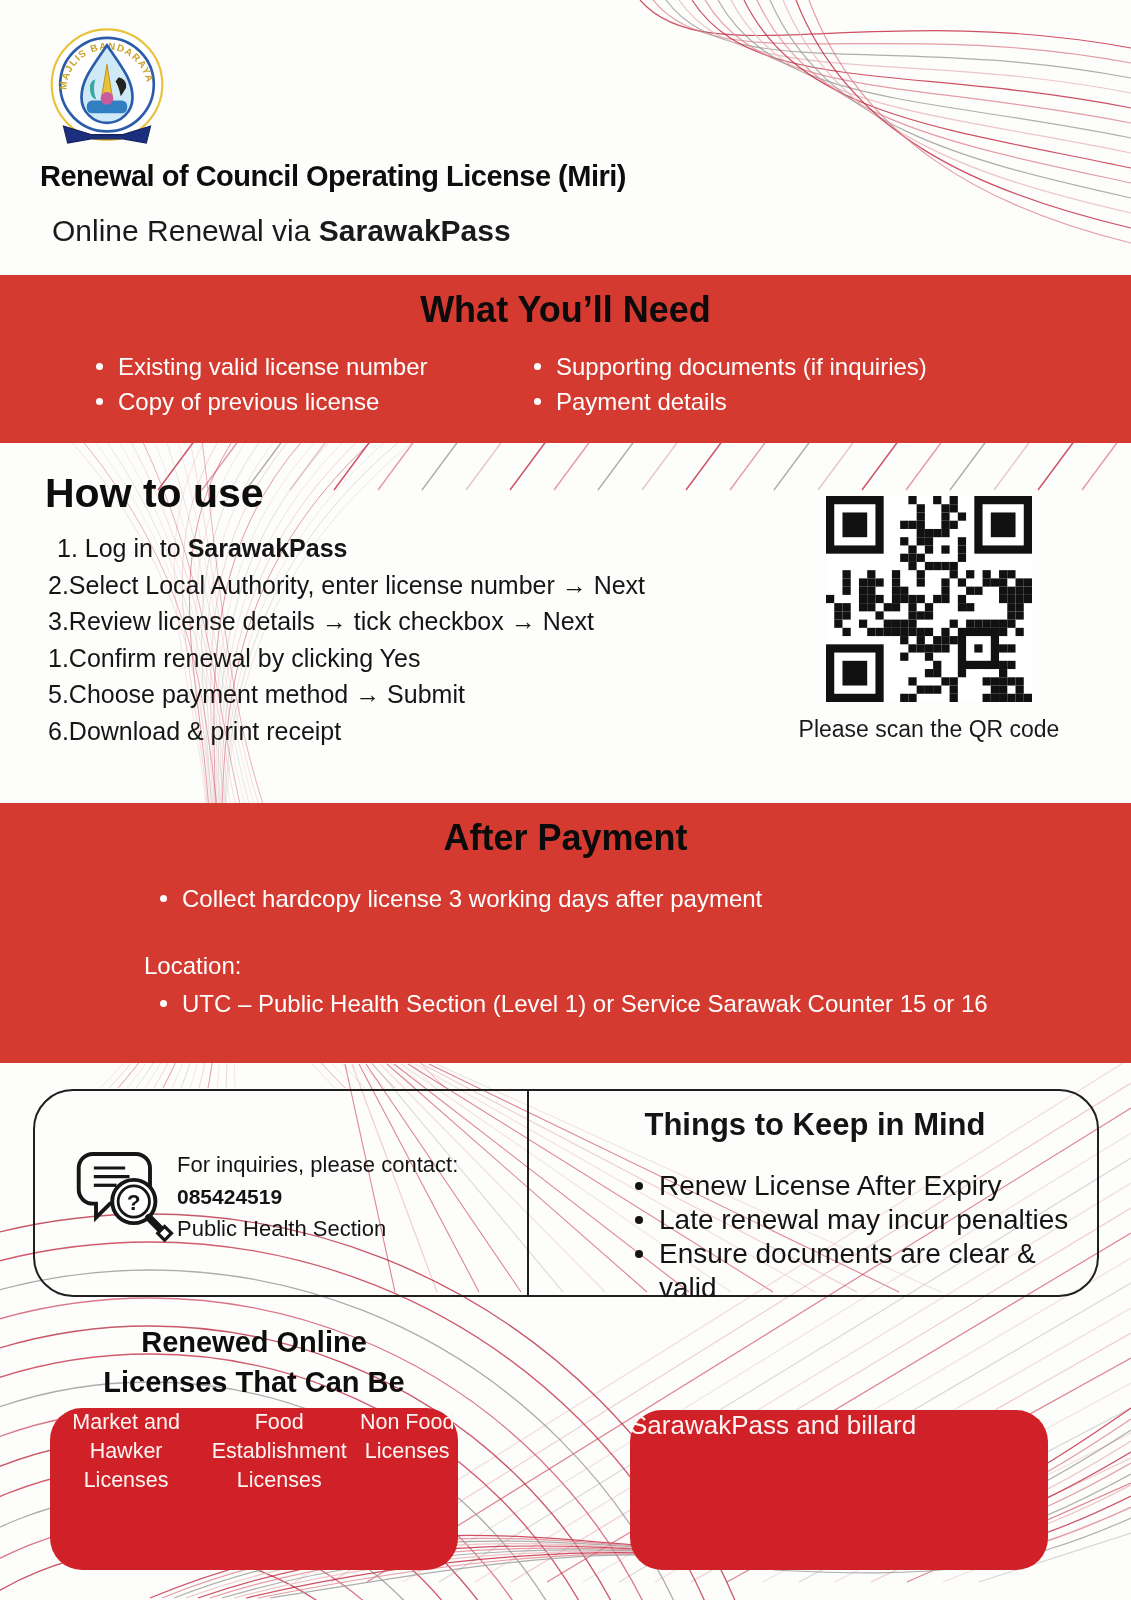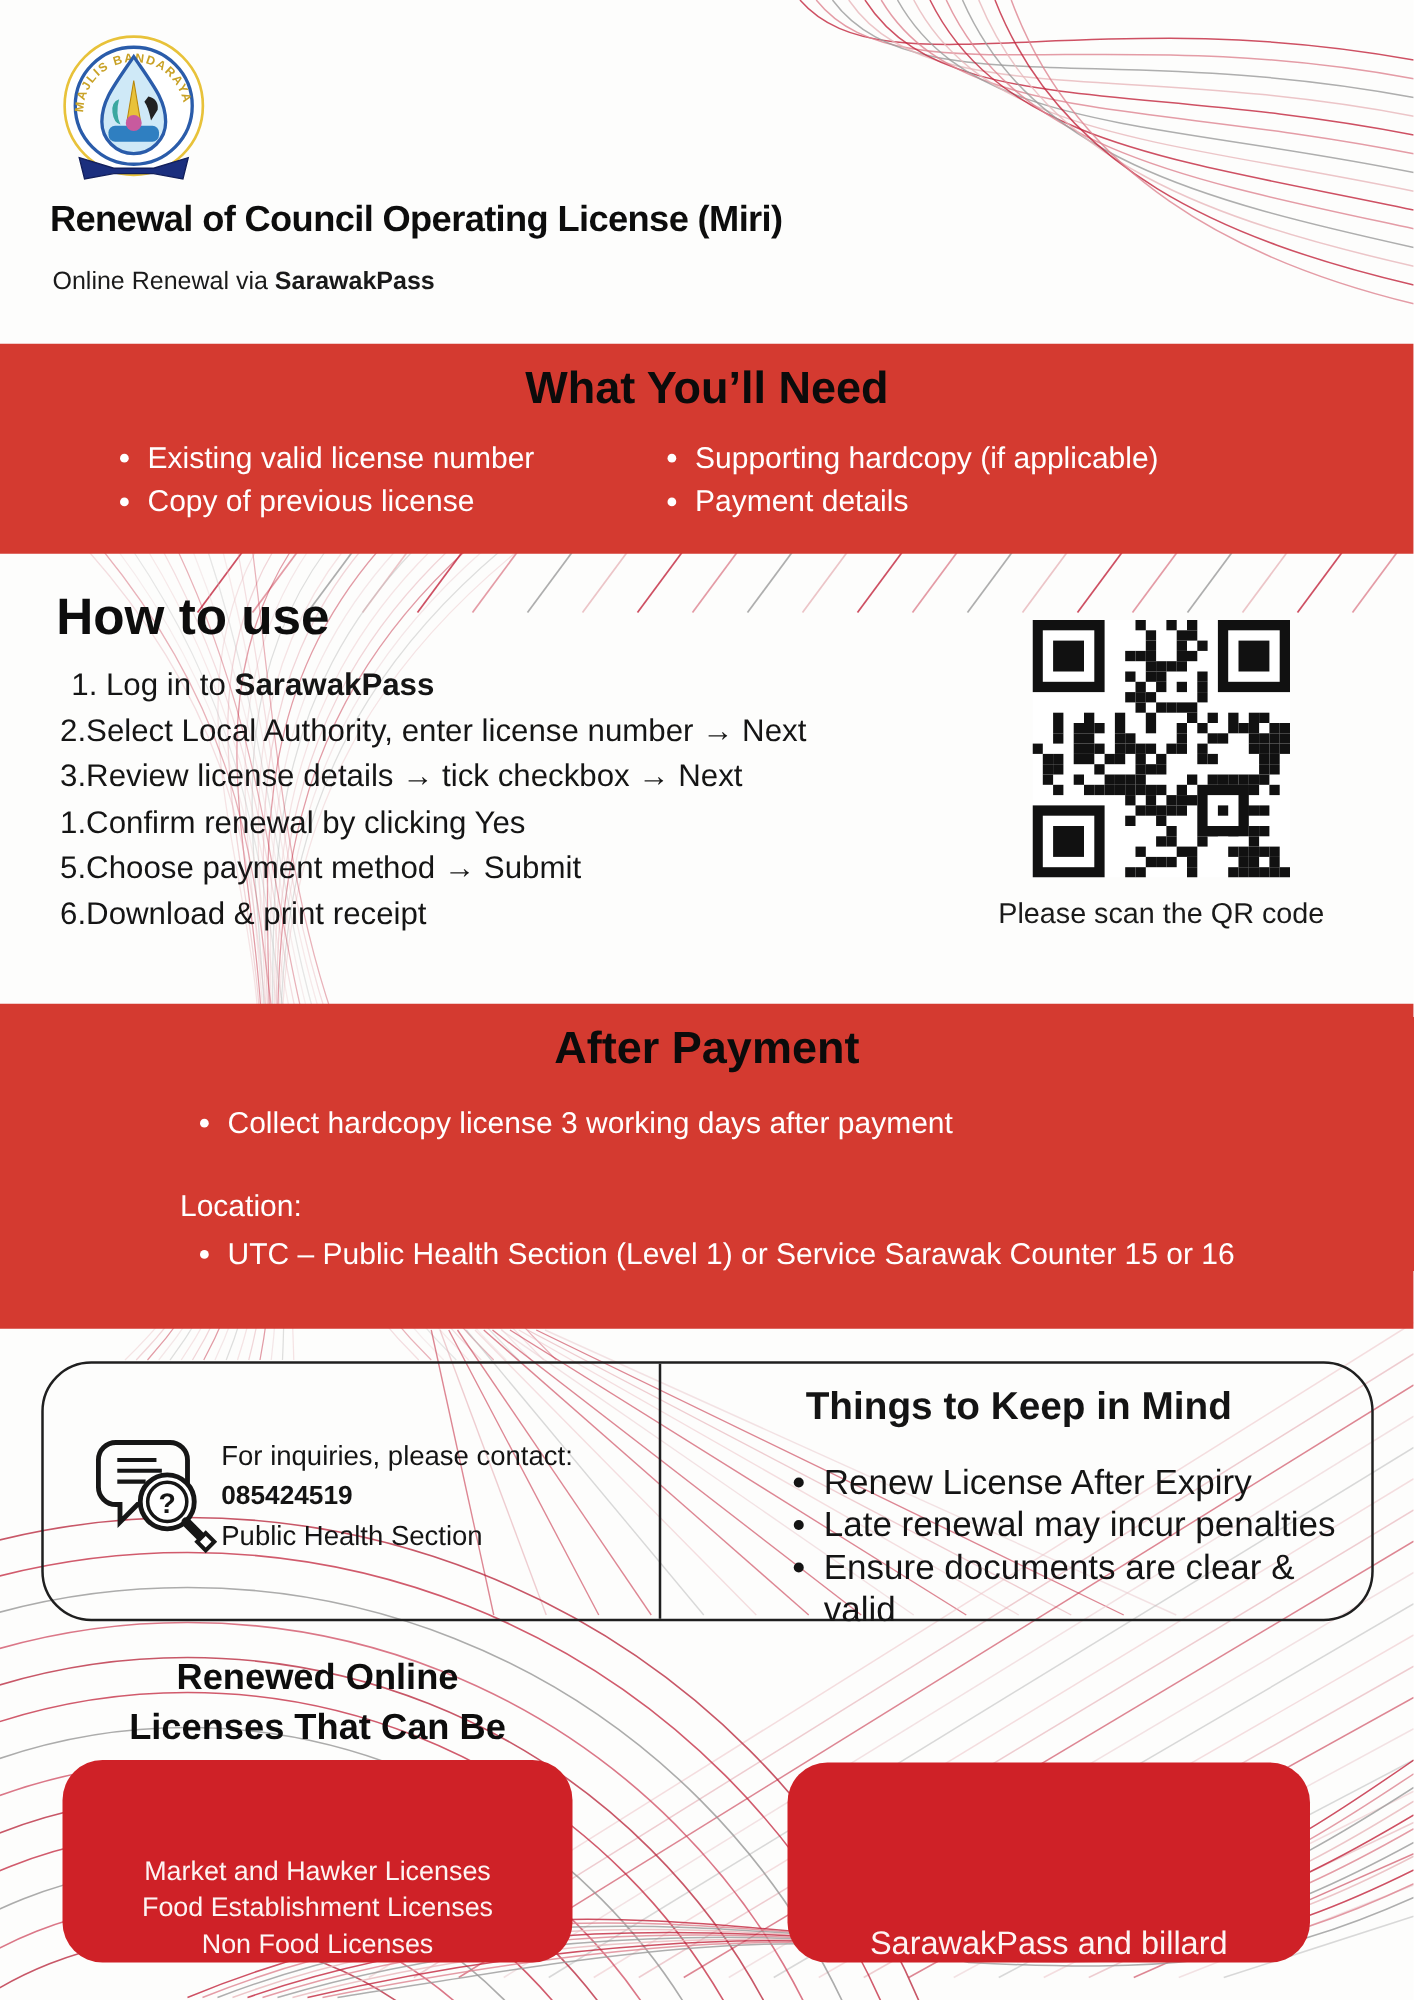--- a/index.html
+++ b/index.html
@@ -4,21 +4,21 @@
 <style>
   html,body{margin:0;padding:0;}
   .page{position:relative;width:1131px;height:1600px;background:#fdfdfc;overflow:hidden;
         font-family:"Liberation Sans", sans-serif;color:#111;}
   #decor{position:absolute;inset:0;z-index:0;pointer-events:none;}
   .layer{position:absolute;z-index:1;}
 
   
   .logo{left:48px;top:24px;width:118px;height:134px;}
   .title{left:40px;top:160px;width:1080px;font-size:29px;font-weight:bold;letter-spacing:-0.5px;color:#0d0d0d;}
-  .subtitle{left:42px;top:214px;width:900px;font-size:20px;color:#1a1a1a;}
+  .subtitle{left:52px;top:214px;width:900px;font-size:30px;color:#1a1a1a;}
   .subtitle b{font-weight:bold;}
 
   
   .banner{left:0;width:1131px;background:#d43a30;}
   .banner1{top:275px;height:168px;}
   .banner2{top:803px;height:260px;}
   .banner h2{margin:14px 0 0 0;text-align:center;font-size:36px;font-weight:bold;color:#0b0b0b;}
   .need-cols{display:flex;margin:18px 0 0 92px;}
   .need-col{list-style:none;margin:0;padding:0;}
   .need-col.c1{width:438px;}
@@ -46,21 +46,21 @@
   .contact-text{position:absolute;left:142px;top:58px;width:340px;font-size:22px;line-height:32px;color:#141414;}
   .contact-text .phone{font-weight:bold;font-size:21px;}
   .things-h{position:absolute;left:510px;top:16px;width:540px;text-align:center;font-size:31px;font-weight:bold;color:#141414;}
   .things-list{position:absolute;left:596px;top:78px;width:450px;list-style:none;margin:0;padding:0;font-size:28px;line-height:34px;color:#141414;}
   .things-list li{position:relative;padding-left:28px;}
   .things-list li::before{content:'';position:absolute;left:4px;top:13px;width:8px;height:8px;border-radius:50%;background:#141414;}
 
   
   .bl-heading{left:58px;top:1322px;width:392px;text-align:center;font-size:29px;font-weight:bold;line-height:40px;color:#0d0d0d;}
   .br-heading{left:622px;top:1322px;width:420px;text-align:center;font-size:29px;font-weight:bold;line-height:40px;color:#0d0d0d;}
-  .redbox{background:#cf2127;border-radius:32px;color:#fdf4f3;display:flex;flex-direction:column;justify-content:flex-end;text-align:center;}
+  .redbox{background:#cf2127;border-radius:32px;color:#fdf4f3;display:flex;flex-direction:row;justify-content:space-between;text-align:center;}
   .redbox-left{left:50px;top:1408px;width:408px;height:162px;font-size:21.5px;line-height:29px;}
   .redbox-right{left:630px;top:1410px;width:418px;height:160px;font-size:26px;}
 </style>
 </head>
 <body>
 
 <div class="page">
 
   <svg id="decor" width="1131" height="1600" viewBox="0 0 1131 1600">
       <g fill="none">
@@ -213,21 +213,21 @@
   </div>
 
   <div class="layer banner banner1">
     <h2>What You’ll Need</h2>
     <div class="need-cols">
       <ul class="need-col c1">
         <li>Existing valid license number</li>
         <li>Copy of previous license</li>
       </ul>
       <ul class="need-col c2">
-        <li>Supporting hardcopy (if applicable)</li>
+        <li>Supporting documents (if inquiries)</li>
         <li>Payment details</li>
       </ul>
     </div>
   </div>
 
   <div class="layer howto-h">How to use</div>
   <ol class="layer steps">
     <li class="first"><span>1. Log in to </span><b>SarawakPass</b></li>
     <li>2.Select Local Authority, enter license number → Next</li>
     <li>3.Review license details → tick checkbox → Next</li>

